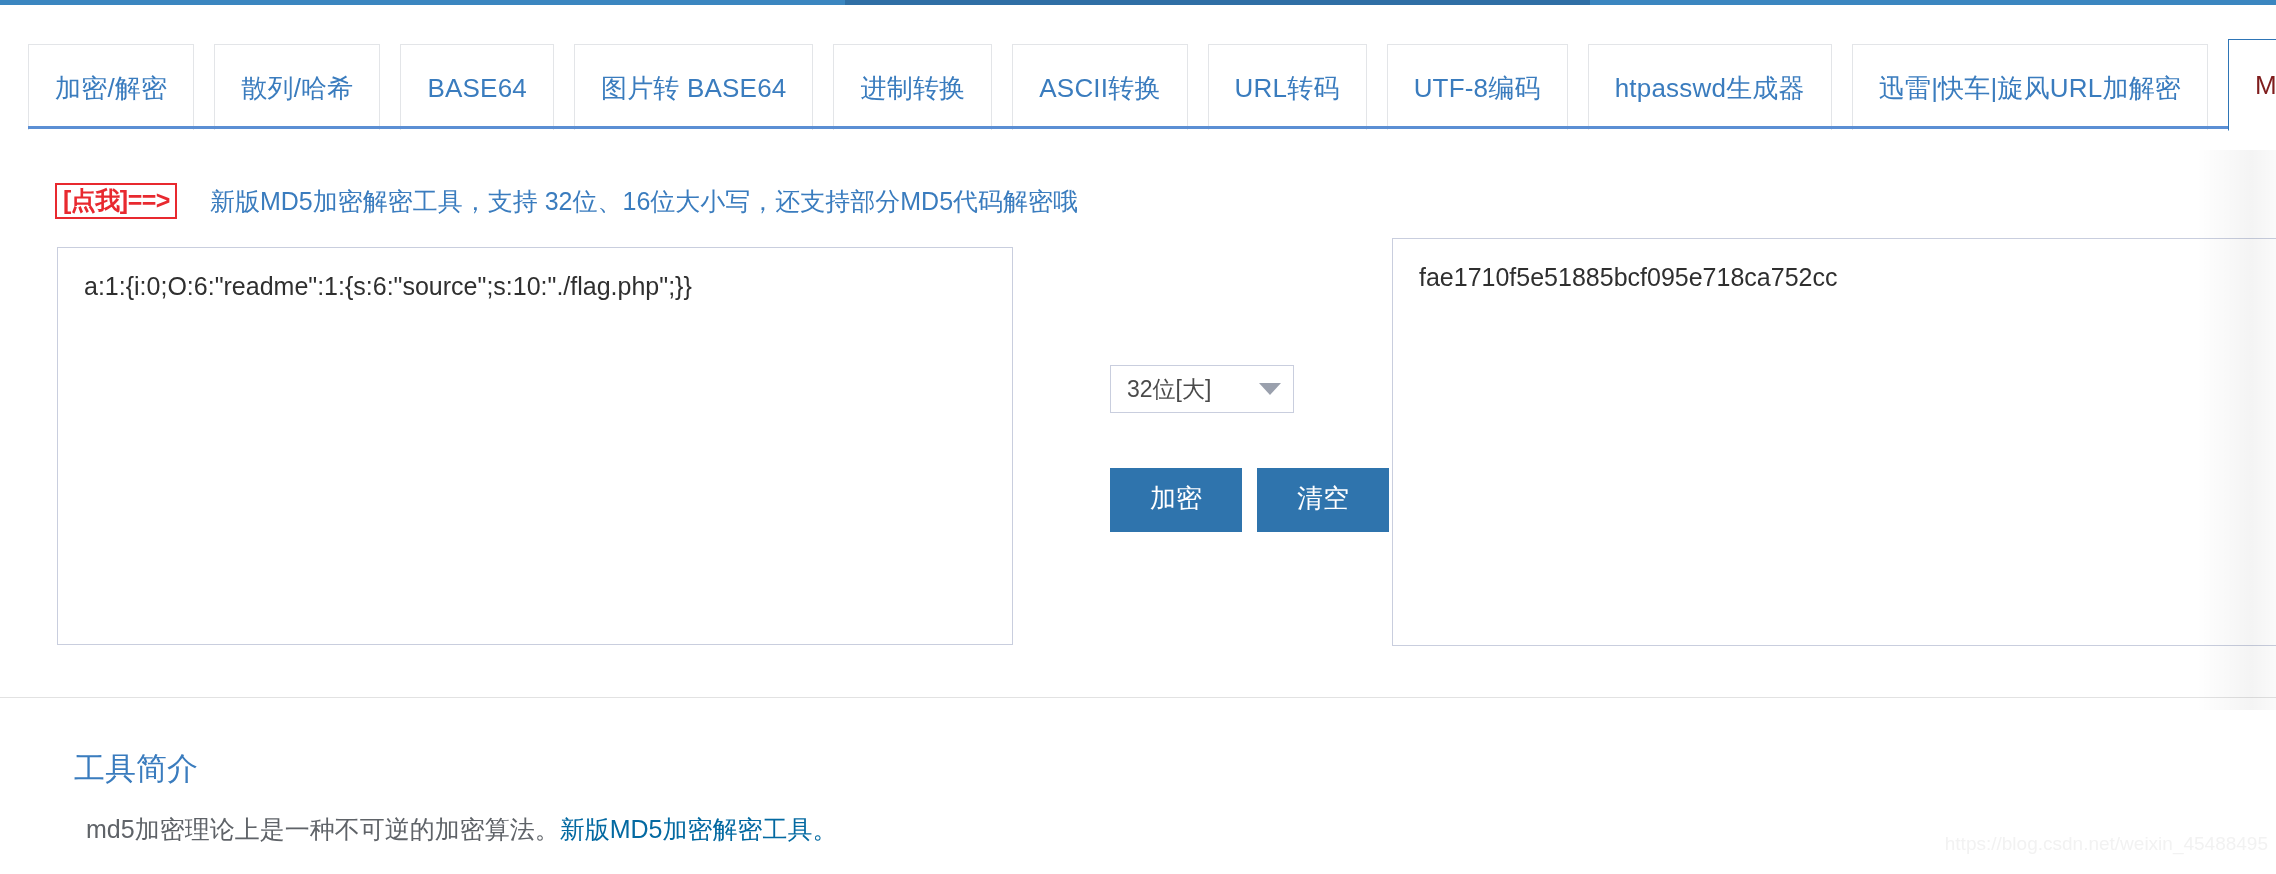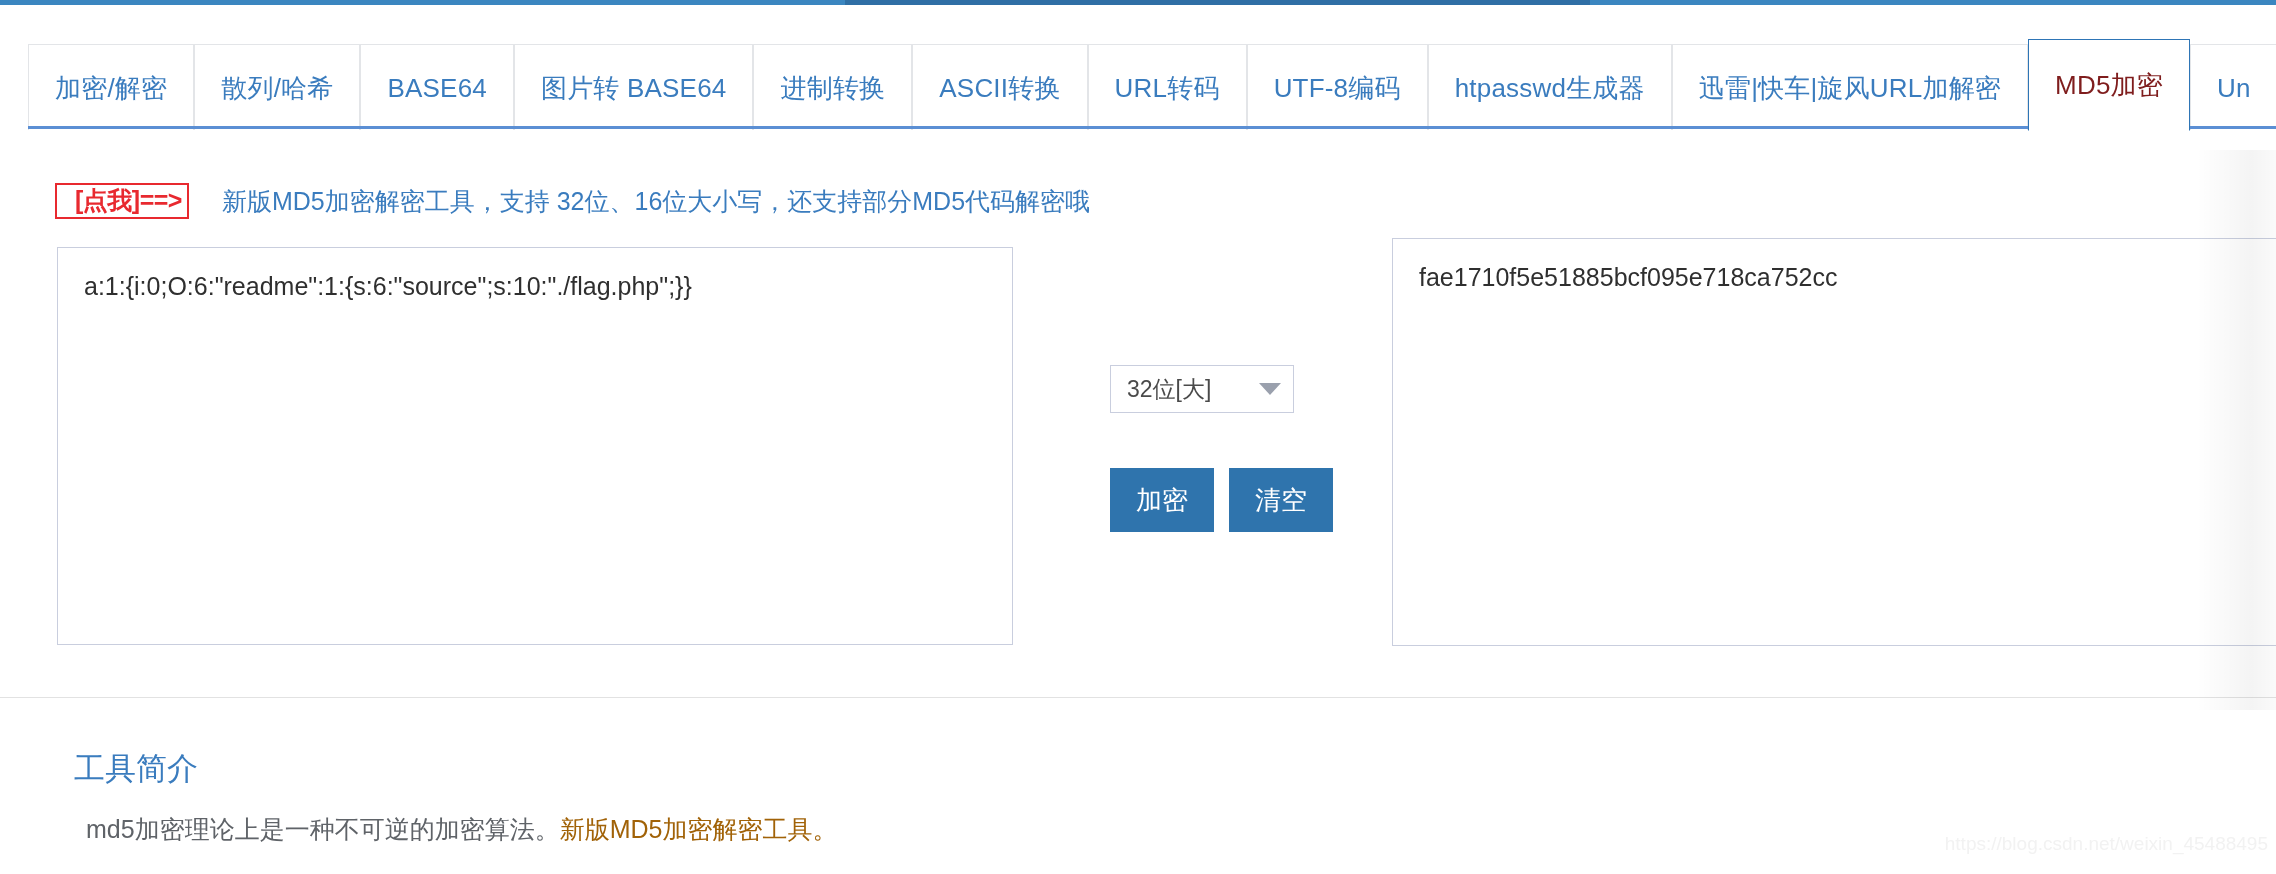--- a/index.html
+++ b/index.html
@@ -53,21 +53,21 @@
   }
   .tab-spacer-left { width: 28px; height: 1px; flex: 0 0 28px; }
 
   .tab {
     position: relative;
     height: 86px;
     display: flex;
     align-items: center;
     justify-content: center;
     padding: 0 26px;
-    margin-right: 0;
+    margin-right: 20px;
     border: 1px solid #e3e5e8;
     border-bottom: none;
     background: #ffffff;
     color: #3a7cbe;
     font-size: 26px;
     line-height: 1;
     white-space: nowrap;
     cursor: pointer;
     letter-spacing: 0.2px;
   }
@@ -98,21 +98,21 @@
     top: 182px;
     display: flex;
     align-items: center;
     height: 38px;
   }
   .desc-badge {
     border: 2px solid #e8292f;
     color: #e8292f;
     font-size: 25px;
     font-weight: bold;
-    padding: 1px 5px 3px 18px;
+    padding: 1px 5px 3px 6px;
     line-height: 1.15;
     letter-spacing: -0.5px;
     white-space: nowrap;
   }
   .desc-text {
     margin-left: 33px;
     color: #3a7cbe;
     font-size: 25px;
     white-space: nowrap;
   }
@@ -173,22 +173,22 @@
     left: 1110px;
     top: 468px;
     display: flex;
     gap: 15px;
   }
   .btn {
     background: #2f74ad;
     color: #ffffff;
     border: none;
     font-size: 26px;
-    font-family: Liberation Sans, sans-serif;
-    padding: 0 12px;
+    font-family: Liberation Mono, monospace;
+    padding: 0 40px;
     height: 64px;
     min-width: 104px;
     cursor: pointer;
     line-height: 64px;
     text-align: center;
   }
 
   
   .divider {
     position: absolute;
@@ -218,21 +218,21 @@
   }
   .intro-body {
     position: absolute;
     left: 58px;
     top: 113px;
     font-size: 25px;
     color: #5f6368;
     white-space: nowrap;
   }
   .intro-body .intro-link {
-    color: #a16207;
+    color: #0369a1;
     text-decoration: none;
     cursor: pointer;
   }
 
   
   .right-gutter {
     position: absolute;
     right: 0;
     top: 150px;
     width: 80px;

